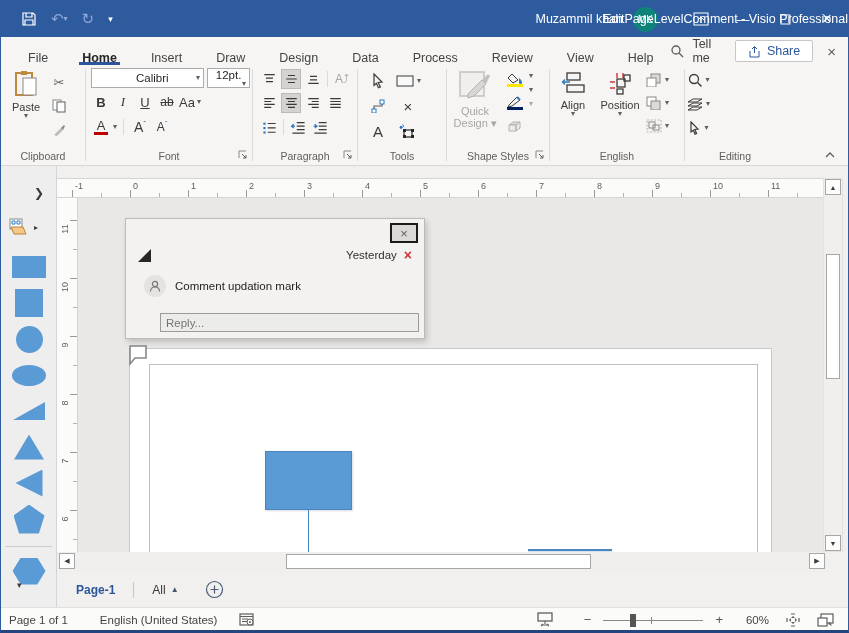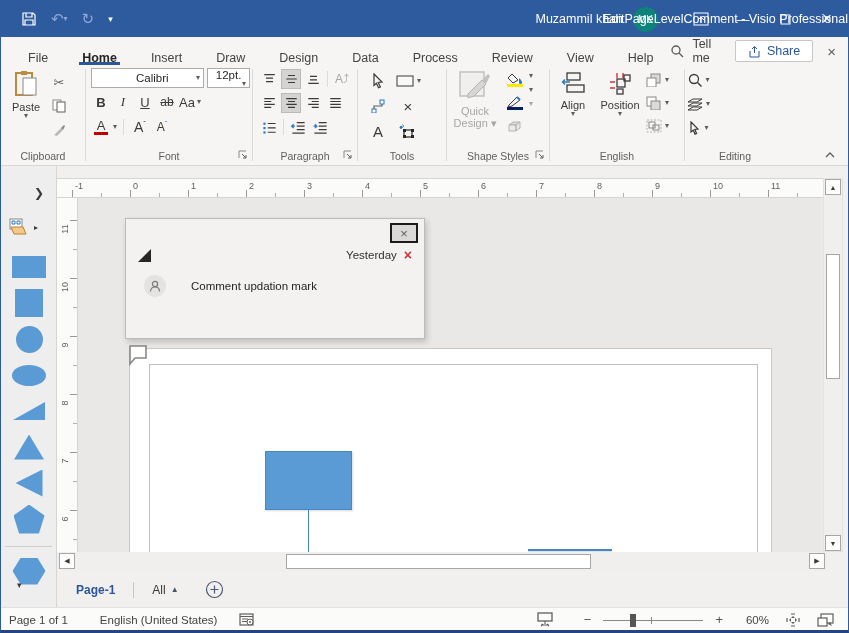--- a/index.html
+++ b/index.html
@@ -80,21 +80,21 @@
   .sbtn { position:absolute; left:1px; width:16px; height:16px; background:#fdfdfd; border:1px solid #a8a6a4; color:#3b3a39; font-size:7px; display:flex; align-items:center; justify-content:center; }
   #vthumb { position:absolute; left:2px; top:75px; width:14px; height:125px; background:#fff; border:1px solid #a8a6a4; }
   #hscroll { position:absolute; left:0; top:386px; width:770px; height:20px; background:#f0efee; }
   #hthumb { position:absolute; left:229px; top:2px; width:305px; height:15px; background:#fff; border:1px solid #a8a6a4; }
   
   #comment-popup { position:absolute; left:124px; top:217px; width:300px; height:121px; background:#f3f2f1; border:1px solid #bdbab7; box-shadow:2px 3px 6px rgba(0,0,0,0.18); z-index:50; }
   #popup-close { position:absolute; right:6px; top:4px; width:28px; height:20px; background:#dbd9d7; border:2px solid #1b1b1b; display:flex; align-items:center; justify-content:center; font-size:13px; color:#5f5d5b; }
   #comment-marker { position:absolute; left:12px; top:30px; width:0; height:0; border-bottom:13px solid #262626; border-left:13px solid transparent; }
   #comment-meta { position:absolute; right:12px; top:30px; display:flex; align-items:center; gap:7px; font-size:11.5px; color:#323130; }
   #delete-comment { color:#d13438; font-size:14px; font-weight:bold; line-height:12px; }
-  #comment-body { position:absolute; left:18px; top:56px; display:flex; align-items:center; gap:25px; }
+  #comment-body { position:absolute; left:18px; top:56px; display:flex; align-items:center; gap:9px; }
   #comment-avatar { width:22px; height:22px; border-radius:50%; background:#e5e3e1; display:flex; align-items:center; justify-content:center; }
   #comment-text { font-size:11.5px; color:#201f1e; }
   #reply-input { position:absolute; left:34px; top:94px; width:259px; height:19px; background:#ececeb; border:1px solid #9d9a97; font-size:11.5px; color:#605e5c; padding:0 5px; font-family:"Liberation Sans", sans-serif; }
   
   #pagetabbar { position:absolute; left:56px; top:571px; right:0; height:35px; background:#f1f0ef; display:flex; align-items:center; font-size:12px; }
   #page-tab { color:#2b579a; font-weight:bold; margin-left:19px; }
   .ptb-divider { width:1px; height:16px; background:#c8c6c4; margin:0 18px; }
   #all-pages { color:#3b3a39; display:flex; align-items:center; gap:5px; }
   #all-pages .tri { font-size:8px; color:#44546a; }
   #new-page { margin-left:26px; display:flex; align-items:center; }
@@ -672,20 +672,21 @@
     </div>
     <div id="comment-body">
       <span id="comment-avatar">
         <svg width="14" height="14" viewBox="0 0 14 14">
             <circle cx="7" cy="5" r="2.6" fill="none" stroke="#7a7878" stroke-width="1.2"></circle>
             <path d="M2.5 12.5 c0 -3 2 -4.5 4.5 -4.5 s4.5 1.5 4.5 4.5" fill="none" stroke="#7a7878" stroke-width="1.2"></path>
           </svg>
       </span>
       <span id="comment-text">Comment updation mark</span>
     </div>
+    <input id="reply-input" type="text" placeholder="Reply..." style="">
   </div>
 
   <div id="pagetabbar">
     <span id="page-tab">Page-1</span>
     <span class="ptb-divider"></span>
     <span id="all-pages">
       <span>All</span>
       <span class="tri">▲</span>
     </span>
     <span id="new-page">

